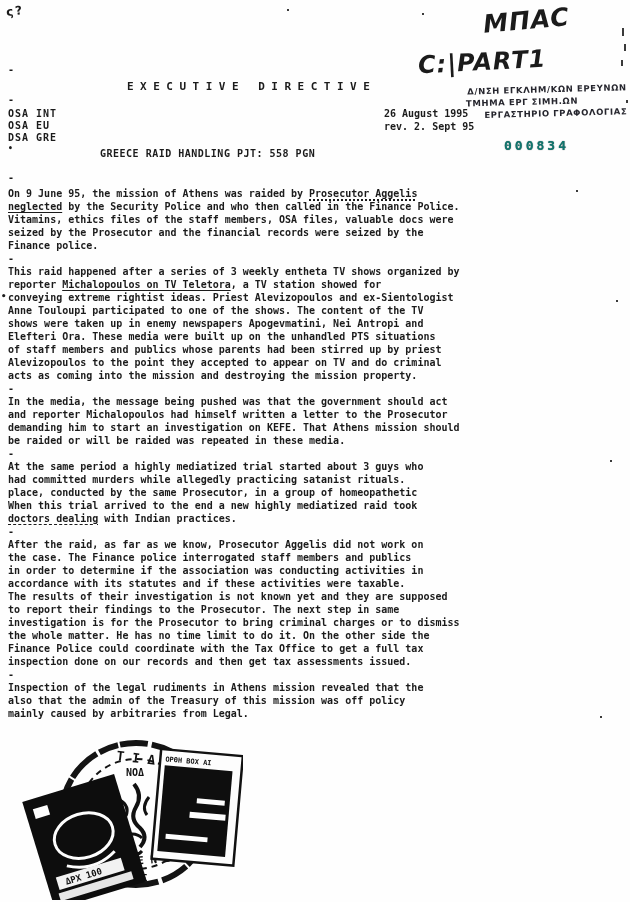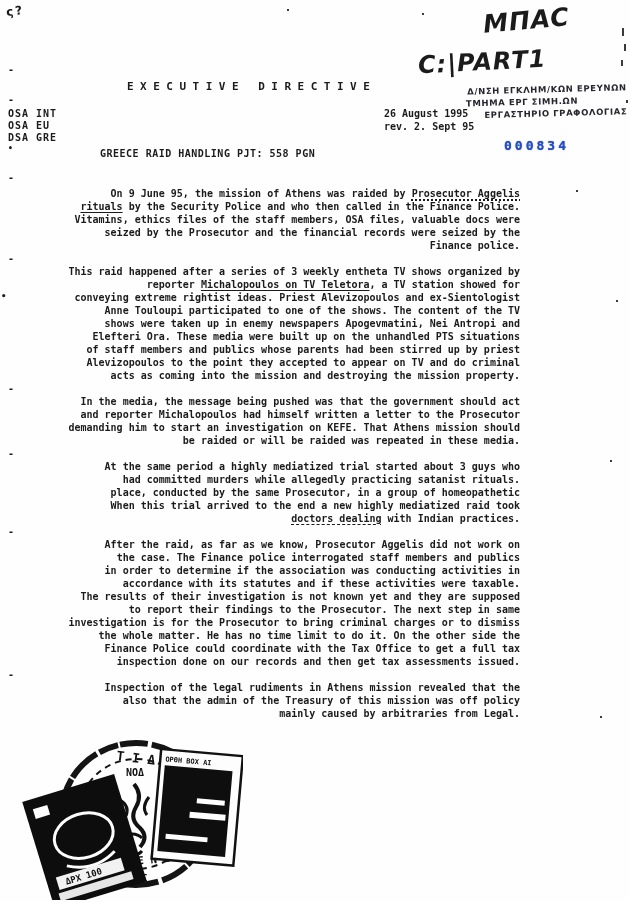--- a/index.html
+++ b/index.html
@@ -16,26 +16,26 @@
     font-style:italic;font-weight:700;font-size:24px;transform:rotate(-3deg);letter-spacing:1px;}
   .ink-stamp{position:absolute;right:3px;top:84px;width:210px;text-align:right;
     font-family:"DejaVu Sans",sans-serif;font-weight:700;font-size:8.5px;line-height:12px;
     color:#26262e;transform:rotate(-1.5deg);letter-spacing:.6px;}
   .ink-stamp .c{text-align:center;}
   .doc-type{position:absolute;left:127px;top:80px;font-size:11px;font-weight:700;letter-spacing:6.5px;}
   .dash{position:absolute;left:8px;font-size:10px;font-weight:700;}
   .dist{position:absolute;left:8px;font-size:10px;font-weight:700;letter-spacing:1px;}
   .date-line{position:absolute;left:384px;font-size:10px;font-weight:700;text-align:center;}
   .stamp-number{position:absolute;left:504px;top:138px;font-size:13px;font-weight:700;
-    letter-spacing:3px;color:#1d4ed8;text-shadow:0 0 1px #555;}
+    letter-spacing:3px;color:#0f766e;text-shadow:0 0 1px #555;}
   .subject{position:absolute;left:88px;top:148px;font-size:10px;font-weight:700;letter-spacing:.5px;margin-left:12px;}
   
   .body-text{position:absolute;left:8px;top:187px;width:512px;font-size:10px;
     line-height:13px;font-weight:700;}
-  .ln{white-space:pre;height:13px;text-align:right;}
+  .ln{white-space:pre;height:13px;}
   .sep{height:13px;}
   .u-sol{text-decoration:underline;text-decoration-thickness:1.3px;text-underline-offset:2px;}
   .u-dot{text-decoration:underline dotted;text-decoration-thickness:1.5px;text-underline-offset:2px;}
   .u-dash{text-decoration:underline dashed;text-decoration-thickness:1.2px;text-underline-offset:2px;}
   .margin-bullet{position:absolute;left:1px;top:291px;font-size:9px;font-weight:700;}
   
   .seal{position:absolute;left:8px;top:740px;}
   
   .speck{position:absolute;background:#3a3a3a;}
 </style>
@@ -71,21 +71,21 @@
 
   <div class="subject">GREECE RAID HANDLING PJT: 558 PGN</div>
   <div class="dash" style="top:172px">-</div>
 
   <div class="margin-bullet">•</div>
 
   <div class="body-text">
 
     <div>
       <div class="ln"><span>On 9 June 95, the mission of Athens was raided by </span><span class="u-dot">Prosecutor Aggelis</span></div>
-      <div class="ln"><span class="u-sol">rituals</span><span> by the Security Police and who then called in the Finance Police.</span></div>
+      <div class="ln"><span class="u-sol">neglected</span><span> by the Security Police and who then called in the Finance Police.</span></div>
       <div class="ln">Vitamins, ethics files of the staff members, OSA files, valuable docs were</div>
       <div class="ln">seized by the Prosecutor and the financial records were seized by the</div>
       <div class="ln">Finance police.</div>
     </div>
     <div class="sep">-</div>
 
     <div>
       <div class="ln">This raid happened after a series of 3 weekly entheta TV shows organized by</div>
       <div class="ln"><span>reporter </span><span class="u-sol">Michalopoulos on TV Teletora</span><span>, a TV station showed for</span></div>
       <div class="ln">conveying extreme rightist ideas. Priest Alevizopoulos and ex-Sientologist</div>

